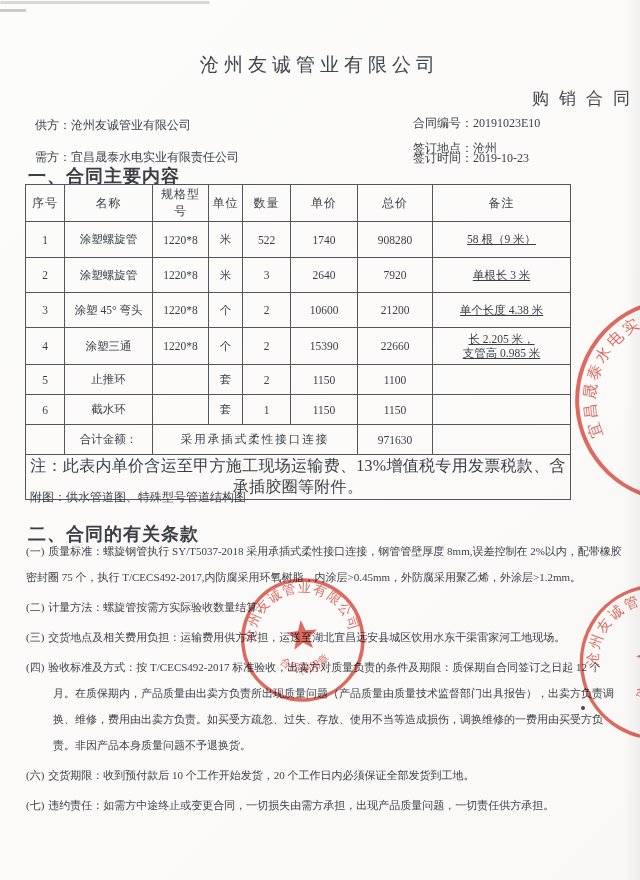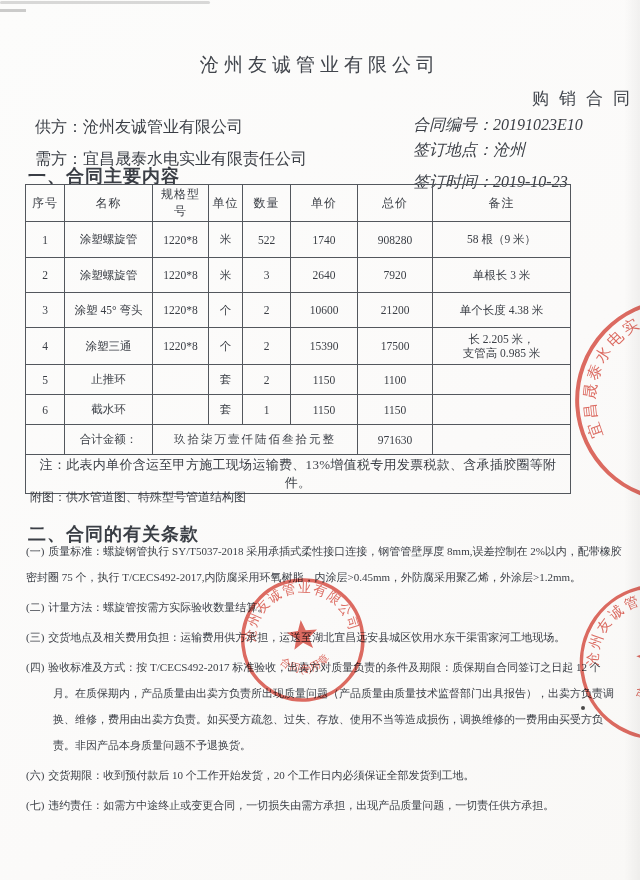--- a/index.html
+++ b/index.html
@@ -14,36 +14,36 @@
   .scan-dash { position:absolute; left:0; top:9px; width:26px; height:3px; background:#9a9a9a; opacity:.5; }
   .edge-shade { position:absolute; right:0; top:0; width:16px; height:100%;
     background:linear-gradient(to right, rgba(0,0,0,0), rgba(0,0,0,.045)); }
   .speck { position:absolute; left:581px; top:706px; width:4px; height:4px; background:#2a2a2a; border-radius:50%; opacity:.85; }
 
   .company-title { position:absolute; top:52px; left:0; width:100%; text-align:center;
     font-size:19px; letter-spacing:5px; color:#41454c; }
   .doc-title { position:absolute; top:87px; left:0; width:100%; text-align:right;
     font-size:17px; letter-spacing:10px; color:#41454c; }
 
-  .line { position:absolute; font-size:16px; white-space:nowrap; }
+  .line { position:absolute; font-size:12px; white-space:nowrap; }
   .supplier-line { top:117px; left:35px; }
   .buyer-line { top:149px; left:35px; }
-  .meta-row { left:413px;font-style:italic; }
+  .meta-row { left:413px; }
   .meta-contract-no { top:115px; }
   .meta-place { top:140px; }
-  .meta-date { top:172px; }
+  .meta-date { top:150px; }
   .sec-heading { position:absolute; font-size:18px; font-weight:bold; letter-spacing:1px; }
   .sec1-heading { top:164px; left:28px; }
 
   table.items { position:absolute; top:184px; left:25px; width:545px;
     border-collapse:collapse; table-layout:fixed; font-size:11.5px; color:#3a3e45; }
   table.items th, table.items td { border:1px solid #53575d; text-align:center; vertical-align:middle; padding:1px 2px; }
   table.items th { font-weight:500; font-size:12px; height:30px; letter-spacing:1px; }
-  td.remark { white-space:pre-line; line-height:1.25; }
-  td.note-cell { text-align:left; padding:8px 6px; font-size:13px; letter-spacing:.3px; }
+  td.remark { white-space:pre-line; line-height:1.25;text-decoration:underline; }
+  td.note-cell { text-align:left; padding:8px 6px; font-size:16px; letter-spacing:.3px; }
   td.amount-cn { letter-spacing:2px; }
 
   .attachment { position:absolute; top:489px; left:30px; font-size:12px;font-family:Liberation Mono, monospace; }
   .sec2-heading { top:522px; left:28px; }
 
   .clauses { position:absolute; top:538px; left:26px; width:596px; font-size:11px; line-height:26px; z-index:1; }
   .clauses p { margin:0 0 4px 0; }
   .clauses p.hang { padding-left:27px; text-indent:-27px; }
   .cl-no { margin-right:4px; }
 
@@ -138,21 +138,21 @@
         <td>21200</td>
         <td class="remark">单个长度 4.38 米</td>
       </tr>
       <tr style="height:37px">
         <td>4</td>
         <td>涂塑三通</td>
         <td>1220*8</td>
         <td>个</td>
         <td>2</td>
         <td>15390</td>
-        <td>17500</td>
+        <td>22660</td>
         <td class="remark">长 2.205 米，
 支管高 0.985 米</td>
       </tr>
       <tr style="height:30px">
         <td>5</td>
         <td>止推环</td>
         <td></td>
         <td>套</td>
         <td>2</td>
         <td>1150</td>
@@ -165,21 +165,21 @@
         <td></td>
         <td>套</td>
         <td>1</td>
         <td>1150</td>
         <td>1150</td>
         <td class="remark"></td>
       </tr>
       <tr style="height:30px">
         <td></td>
         <td>合计金额：</td>
-        <td class="amount-cn" colspan="4">玖拾柒万壹仟陆佰叁拾元整</td>
+        <td class="amount-cn" colspan="4">采用承插式柔性接口连接</td>
         <td>971630</td>
         <td></td>
       </tr>
       <tr style="height:34px">
         <td class="note-cell" colspan="8">注：此表内单价含运至甲方施工现场运输费、13%增值税专用发票税款、含承插胶圈等附件。</td>
       </tr>
     </tbody>
   </table>
 
   <div class="attachment">附图：供水管道图、特殊型号管道结构图</div>

